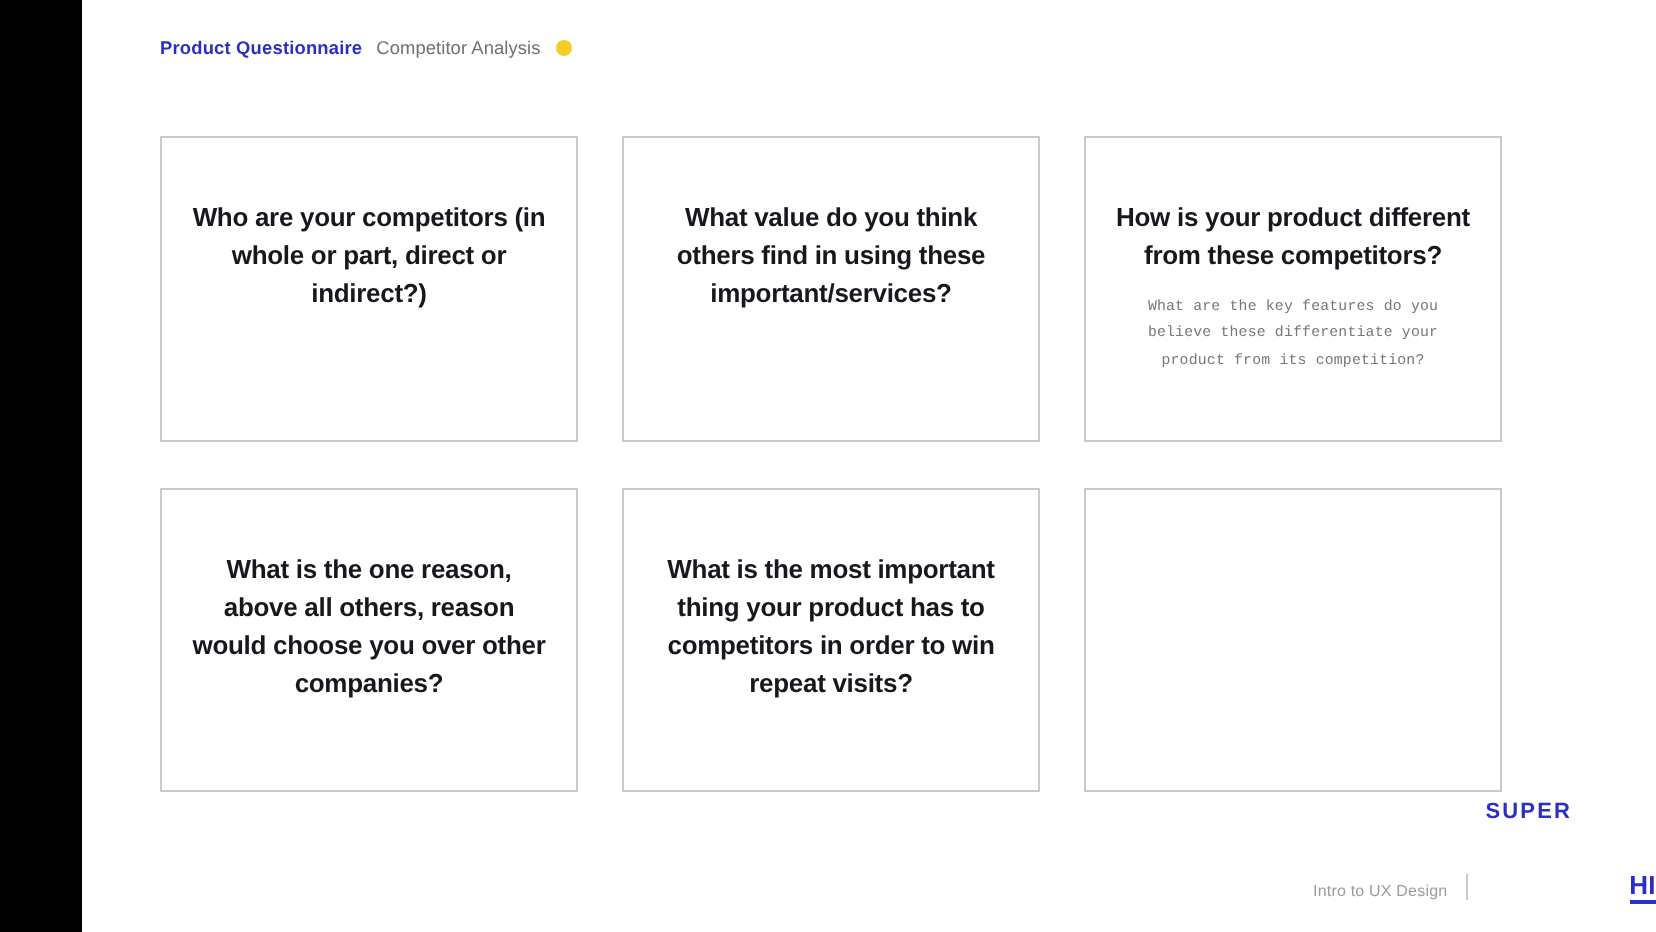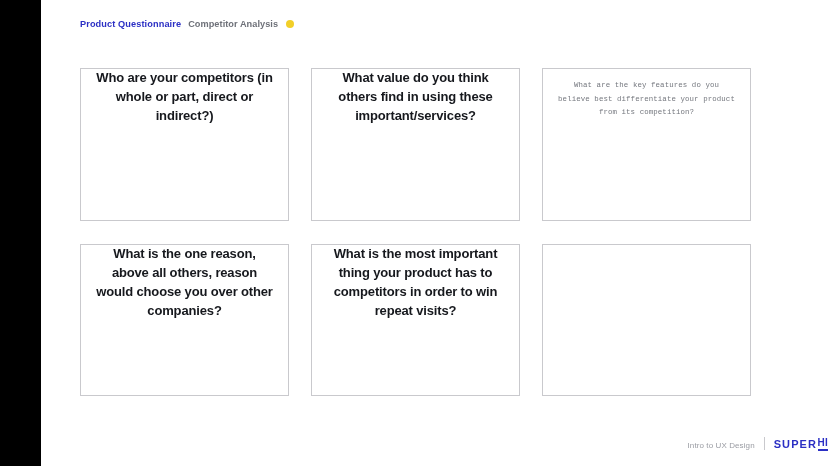--- a/index.html
+++ b/index.html
@@ -39,21 +39,21 @@
     white-space: nowrap;
   }
   .header-title {
     font-size: 9.2px;
     font-weight: bold;
     color: #2b2fc4;
     letter-spacing: 0.1px;
   }
   .header-sub {
     font-size: 9.2px;
-    font-weight: bold;
+    font-weight: normal;
     color: #6e7179;
     letter-spacing: 0.05px;
   }
   .header-dot {
     width: 8px;
     height: 8px;
     border-radius: 50%;
     background: #f2cf28;
     display: inline-block;
     margin-left: 1px;
@@ -68,21 +68,21 @@
     display: grid;
     grid-template-columns: repeat(3, 209px);
     grid-template-rows: 153px 152px;
     column-gap: 22px;
     row-gap: 23px;
   }
   .card {
     border: 1px solid #c9c9cd;
     background: #ffffff;
     box-sizing: border-box;
-    padding: 0 14px 10px 14px;
+    padding: 31px 14px 10px 14px;
     text-align: center;
     overflow: hidden;
   }
   .card-question {
     font-size: 13px;
     font-weight: bold;
     line-height: 1.45;
     color: #16181d;
     letter-spacing: -0.15px;
     margin: 0;
@@ -119,30 +119,32 @@
     background: #c9c9cd;
     display: inline-block;
   }
   .logo {
     display: flex;
     align-items: flex-start;
     color: #2b2fc4;
     font-size: 11px;
     font-weight: bold;
     letter-spacing: 1.1px;
+    gap: 28px;
   }
   .logo-word { line-height: 1; }
   .logo-mark {
     position: relative;
     display: inline-block;
-    font-size: 10px;
+    font-size: 13px;
     line-height: 1;
     letter-spacing: 0.2px;
     margin-left: 0.5px;
     transform: translateY(-1px);
+    margin-top: 36px;
   }
   .logo-mark::after {
     content: "";
     position: absolute;
     left: 0;
     right: -1px;
     bottom: -3px;
     height: 1.6px;
     background: #2b2fc4;
   }
@@ -165,21 +167,22 @@
         <p class="card-question">Who are your competitors (in whole or part, direct or indirect?)</p>
 
       </div>
 
       <div class="card">
         <p class="card-question">What value do you think others find in using these important/services?</p>
 
       </div>
 
       <div class="card">
-        <p class="card-note">What are the key features do you believe best differentiate your product from its competition?</p>
+        <p class="card-question">How is your product different from these competitors?</p>
+        <p class="card-note">What are the key features do you believe these differentiate your product from its competition?</p>
       </div>
 
       <div class="card">
         <p class="card-question">What is the one reason, above all others, reason would choose you over other companies?</p>
 
       </div>
 
       <div class="card">
         <p class="card-question">What is the most important thing your product has to competitors in order to win repeat visits?</p>
 

